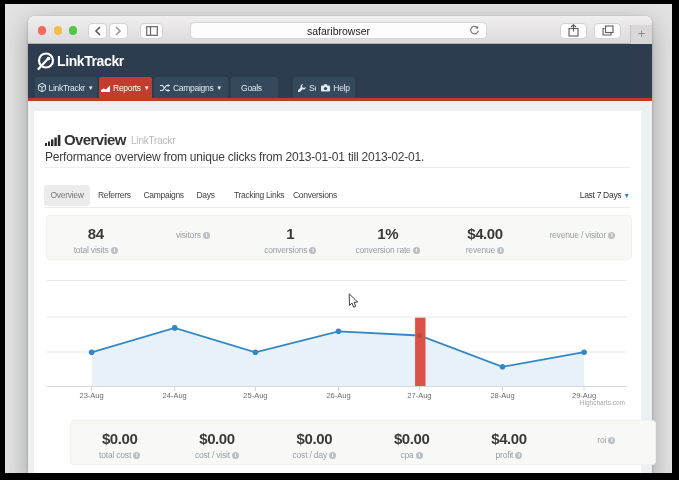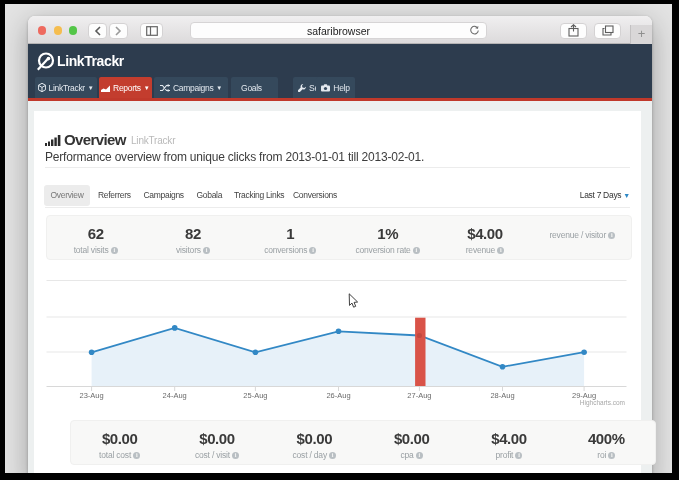--- a/index.html
+++ b/index.html
@@ -161,33 +161,32 @@
             <rect x="12.8" y="0" width="2.6" height="11" fill="#2b2b2b"></rect>
           </svg>
       <div class="h-title">Overview</div>
       <div class="h-sub">LinkTrackr</div>
       <div class="h-desc">Performance overview from unique clicks from 2013-01-01 till 2013-02-01.</div>
       <div class="divider1"></div>
       <div class="tabs">
         <div class="tab tab-active">Overview</div>
         <div class="tab t2">Referrers</div>
         <div class="tab t3">Campaigns</div>
-        <div class="tab t4">Gobala</div>
+        <div class="tab t4">Days</div>
         <div class="tab t5">Tracking Links</div>
         <div class="tab t6">Conversions</div>
         <div class="daterange">Last 7 Days <span class="car">▼</span></div>
       </div>
       <div class="divider2"></div>
       <div class="stats top">
         <div class="stat">
-              <div class="val">62</div>
+              <div class="val">84</div>
               <div class="lab">total visits <span class="info">i</span></div>
             </div>
         <div class="stat">
-              <div class="val">82</div>
               <div class="lab">visitors <span class="info">i</span></div>
             </div>
         <div class="stat">
               <div class="val">1</div>
               <div class="lab">conversions <span class="info">i</span></div>
             </div>
         <div class="stat">
               <div class="val">1%</div>
               <div class="lab">conversion rate <span class="info">i</span></div>
             </div>
@@ -249,21 +248,20 @@
             </div>
         <div class="stat">
               <div class="val">$0.00</div>
               <div class="lab">cpa <span class="info">i</span></div>
             </div>
         <div class="stat">
               <div class="val">$4.00</div>
               <div class="lab">profit <span class="info">i</span></div>
             </div>
         <div class="stat">
-              <div class="val">400%</div>
               <div class="lab">roi <span class="info">i</span></div>
             </div>
       </div>
       <svg class="cursor" width="11" height="16" viewBox="0 0 11 16">
             <path d="M1.2 0.8 L1.5 12.4 L4 10.1 L5.6 14.2 L7.7 13.3 L6.1 9.4 L9.6 9 Z" fill="#fff" stroke="#2a2a2a" stroke-width="0.9"></path>
           </svg>
     </div>
   </div>
 </div>
 </div>

